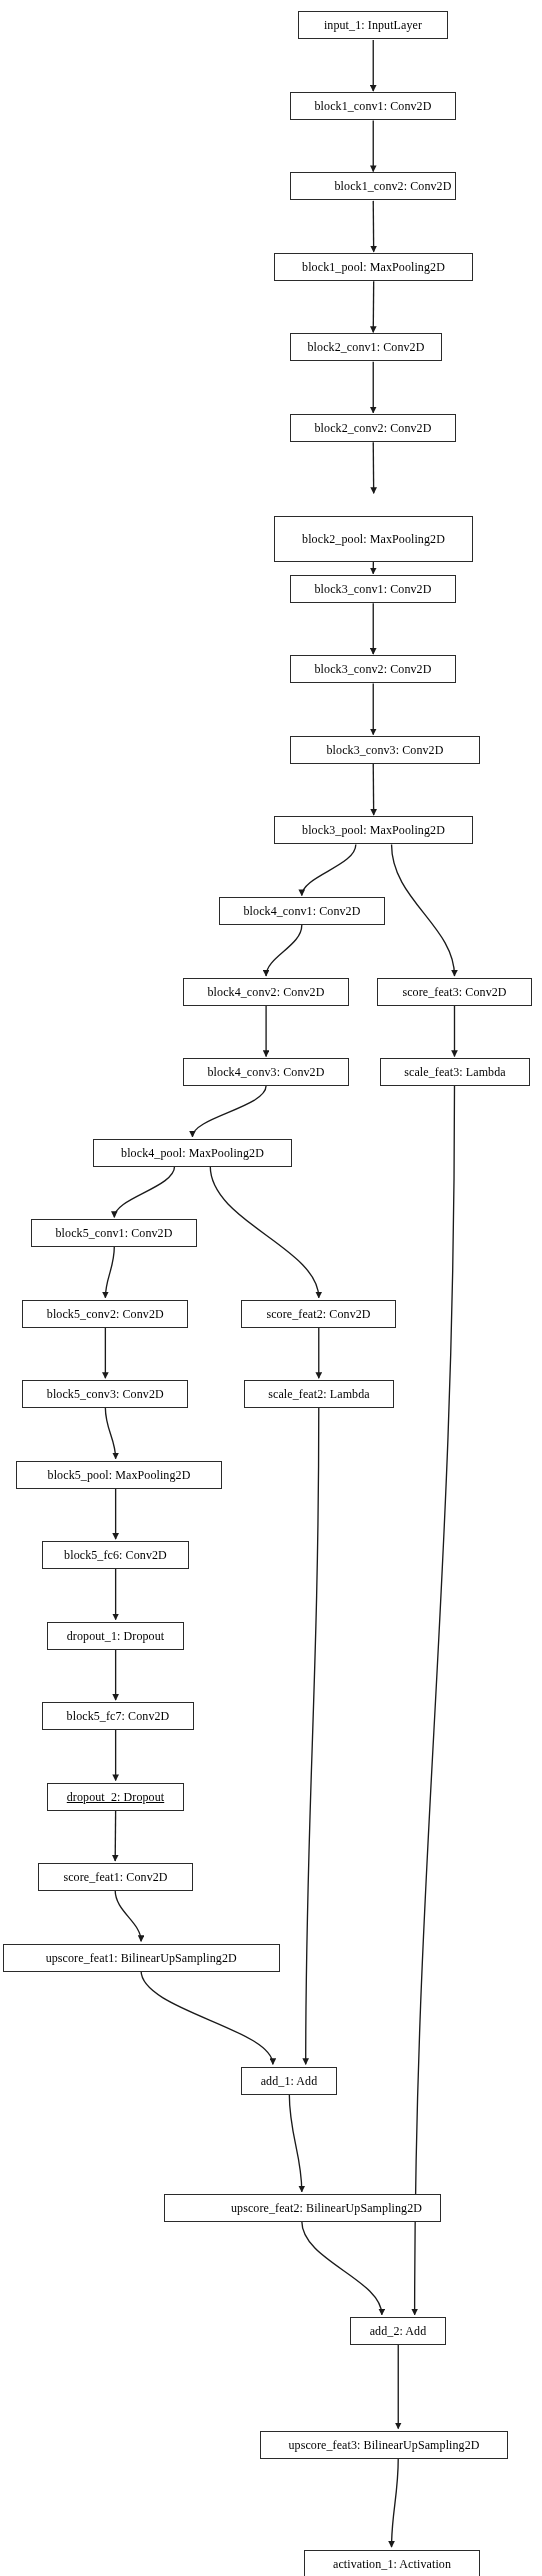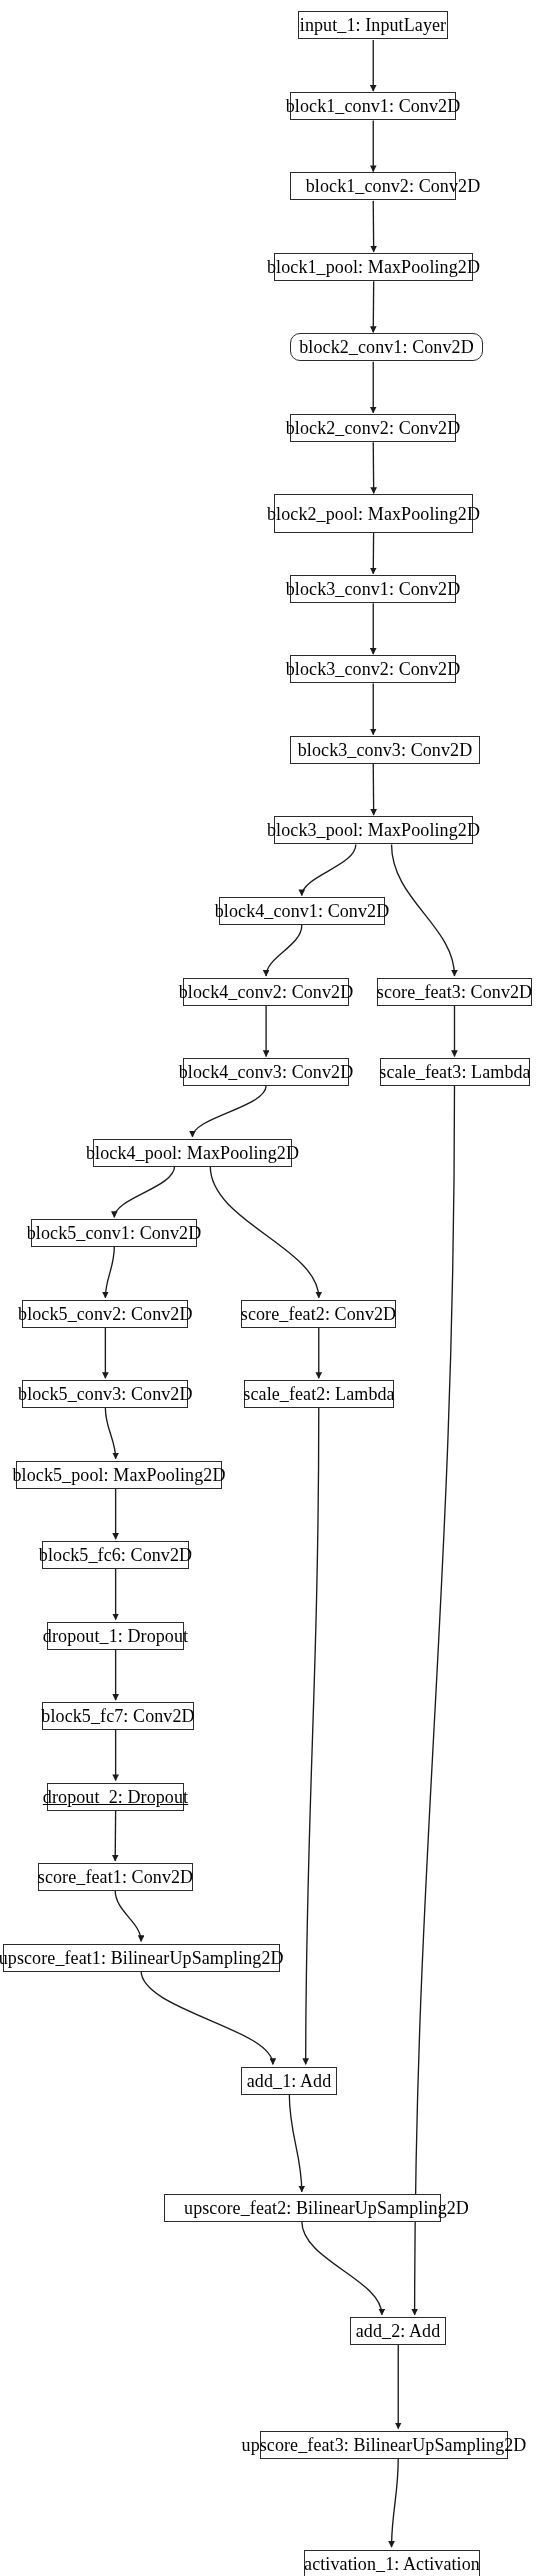--- a/index.html
+++ b/index.html
@@ -26,21 +26,21 @@
   .node {
     position: absolute;
     box-sizing: border-box;
     border: 1.2px solid #2b2b2b;
     background: #ffffff;
     display: flex;
     align-items: center;
     justify-content: center;
     white-space: nowrap;
     color: #000000;
-    font-size: 18px;
+    font-size: 12px;
     line-height: 1;
     letter-spacing: 0.1px;
   }
 </style>
 </head>
 <body>
 
 <div id="canvas">
   <svg id="edges" viewBox="0 0 607 2883">
     <defs>
@@ -92,27 +92,27 @@
       </div>
       <div class="node" style="left: 290px; top: 92px; width: 166px; height: 28px;">
         <span>block1_conv1: Conv2D</span>
       </div>
       <div class="node" style="left: 290px; top: 172px; width: 166px; height: 28px; padding-left: 40px;">
         <span>block1_conv2: Conv2D</span>
       </div>
       <div class="node" style="left: 274px; top: 253px; width: 199px; height: 28px;">
         <span>block1_pool: MaxPooling2D</span>
       </div>
-      <div class="node" style="left: 290px; top: 333px; width: 193px; height: 28px; border-radius: 10px;">
+      <div class="node" style="left: 290px; top: 333px; width: 152px; height: 28px;">
         <span>block2_conv1: Conv2D</span>
       </div>
       <div class="node" style="left: 290px; top: 414px; width: 166px; height: 28px;">
         <span>block2_conv2: Conv2D</span>
       </div>
-      <div class="node" style="left: 274px; top: 494px; width: 199px; height: 39px;">
+      <div class="node" style="left: 274px; top: 516px; width: 199px; height: 46px;">
         <span>block2_pool: MaxPooling2D</span>
       </div>
       <div class="node" style="left: 290px; top: 575px; width: 166px; height: 28px;">
         <span>block3_conv1: Conv2D</span>
       </div>
       <div class="node" style="left: 290px; top: 655px; width: 166px; height: 28px;">
         <span>block3_conv2: Conv2D</span>
       </div>
       <div class="node" style="left: 290px; top: 736px; width: 190px; height: 28px;">
         <span>block3_conv3: Conv2D</span>

